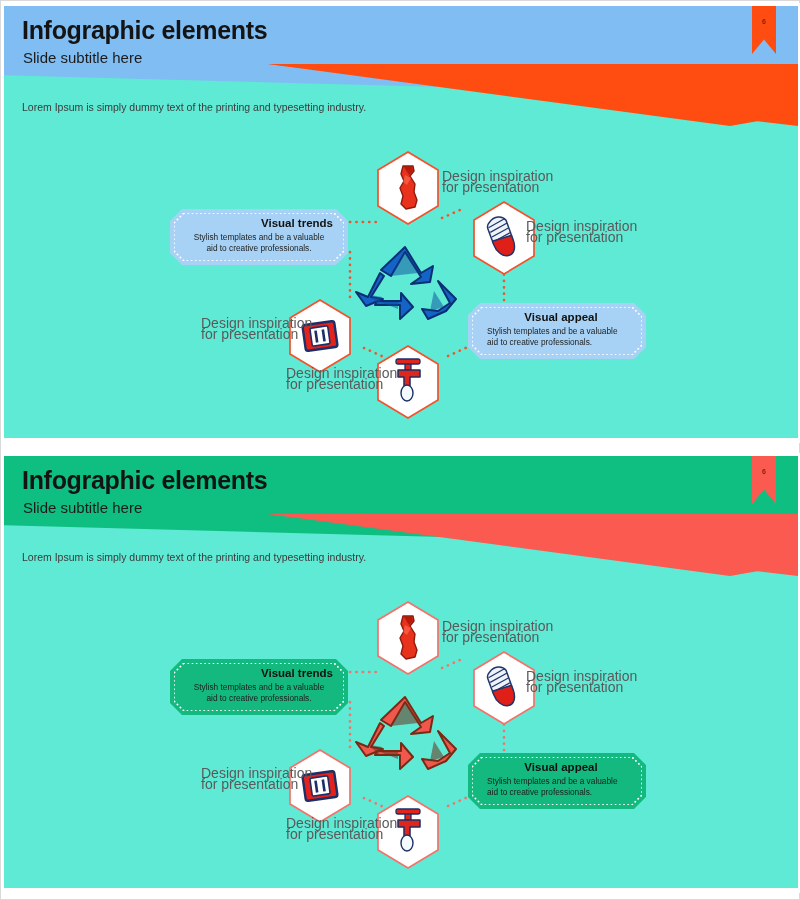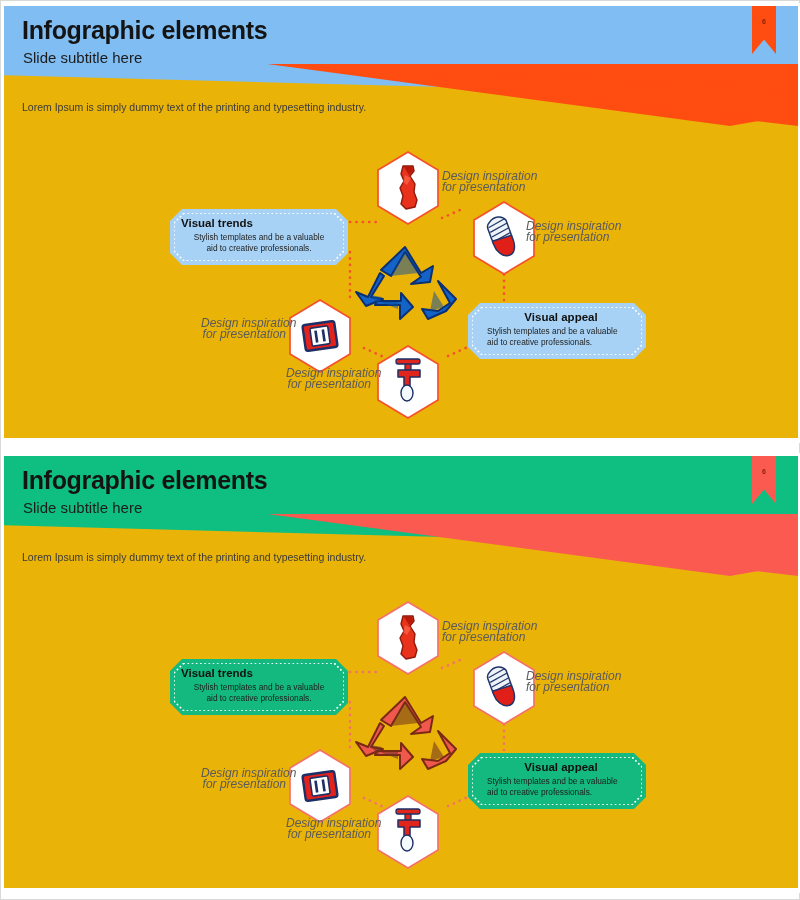--- a/index.html
+++ b/index.html
@@ -24,21 +24,21 @@
     overflow: hidden;
     background: #ffffff;
   }
   .slide.first  { top: 2px; }
   .slide.second { top: 452px; }
 
   .slide-inner {
     position: absolute;
     left: 3px; top: 3px;
     width: 794px; height: 432px;
-    background: #eab308;
+    background: #5eead4;
     overflow: hidden;
   }
 
   
   .header-band {
     position: absolute;
     left: 0; top: 0;
     width: 794px; height: 105px;
     clip-path: polygon(0 0, 100% 0, 100% 86%, 0 66%);
   }
@@ -134,33 +134,32 @@
     color: #111111;
     line-height: 14px;
   }
   .callout-body {
     position: relative;
     font-size: 8.3px;
     color: #1d1d1d;
     line-height: 10.5px;
     margin-top: 2px;
   }
-  .callout.trends .callout-title { padding-right: 4px; }
+  .callout.trends .callout-title { text-align: right; padding-right: 4px; }
   .callout.trends .callout-body  { text-align: center; }
   .callout.appeal .callout-title { text-align: center; padding-left: 8px; }
   .callout.appeal .callout-body  { text-align: left; padding-left: 8px; }
 
   
   .node-label {
     position: absolute;
-    font-size: 12px;
+    font-size: 14px;
     line-height: 11px;
     color: #5a5a5a;
     white-space: nowrap;
-    font-style: italic;
   }
   .node-label.left  { text-align: right; }
   .node-label.right { text-align: left; }
 </style>
 </head>
 <body>
 
 <div class="page">
 
   <section class="slide first">

